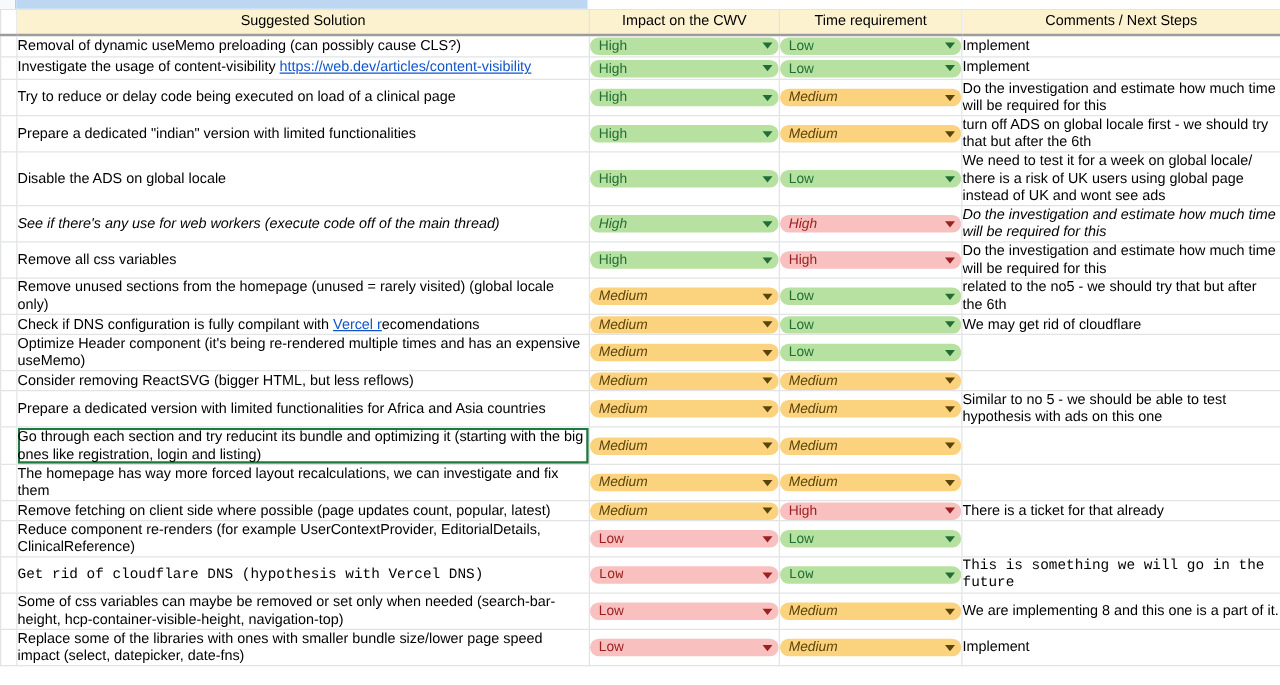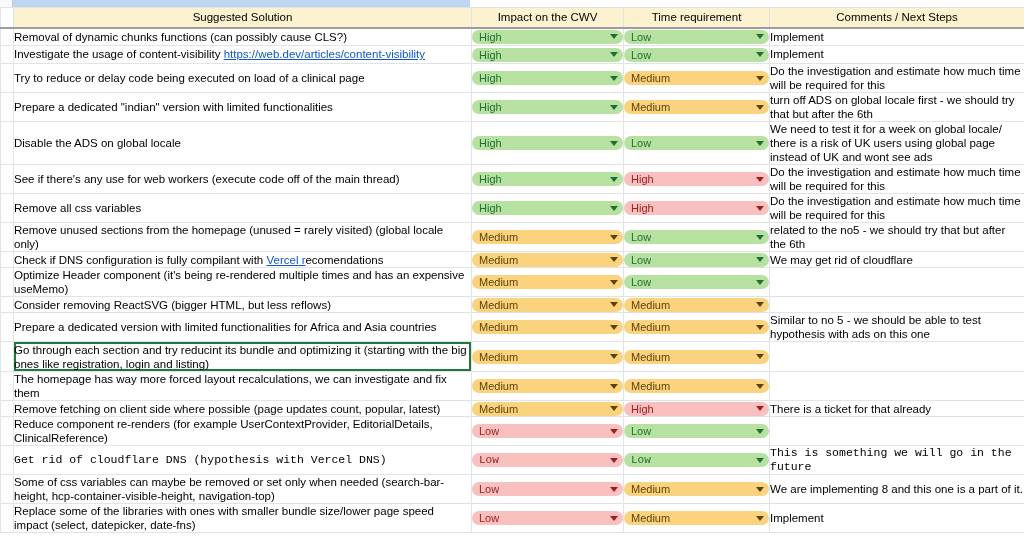--- a/index.html
+++ b/index.html
@@ -106,21 +106,21 @@
   .chip .lbl { overflow: hidden; text-overflow: ellipsis; }
   .chip .caret {
     width: 0; height: 0;
     margin-left: 4px;
     border-left: 4px solid transparent;
     border-right: 4px solid transparent;
     border-top: 5px solid currentColor;
     flex: 0 0 auto;
   }
   .chip.green { background: #b7e1a1; color: #216e35; }
-  .chip.amber { background: #fbd37f; color: #5b4408; }
+  .chip.amber { background: #fbd37f; color: #5b4408; font-style: italic; }
   .chip.red   { background: #f9c0c0; color: #9c2020; }
 
   
   a.cl {
     color: #1155cc;
     text-decoration: underline;
   }
 
   
   td.sep-bottom { border-bottom: 2px solid #8a8a8a; }
@@ -152,21 +152,21 @@
     <tbody id="grid-body">
       <tr class="hdr">
         <td class="gut hdr-gut sep-under"></td>
         <td class="hdr-cell sep-under">Suggested Solution</td>
         <td class="hdr-cell sep-under">Impact on the CWV</td>
         <td class="hdr-cell sep-under">Time requirement</td>
         <td class="hdr-cell sep-under">Comments / Next Steps</td>
       </tr>
     <tr style="height: 18px;">
           <td class="gut"></td>
-          <td class="sol">Removal of dynamic chunks functions (can possibly cause CLS?)</td>
+          <td class="sol">Removal of dynamic useMemo preloading (can possibly cause CLS?)</td>
           <td class="chipcell">
             <div class="chip green">
               <span class="lbl">High</span>
               <span class="caret"></span>
             </div>
           </td>
           <td class="chipcell">
             <div class="chip green">
               <span class="lbl">Low</span>
               <span class="caret"></span>
@@ -235,21 +235,21 @@
             </div>
           </td>
           <td class="chipcell">
             <div class="chip green">
               <span class="lbl">Low</span>
               <span class="caret"></span>
             </div>
           </td>
           <td class="com">We need to test it for a week on global locale/ there is a risk of UK users using global page instead of UK and wont see ads</td>
         </tr>
-        <tr style="height: 29px;">
+        <tr style="height: 29px; font-style: italic;">
           <td class="gut"></td>
           <td class="sol">See if there's any use for web workers (execute code off of the main thread)</td>
           <td class="chipcell">
             <div class="chip green">
               <span class="lbl">High</span>
               <span class="caret"></span>
             </div>
           </td>
           <td class="chipcell">
             <div class="chip red">

